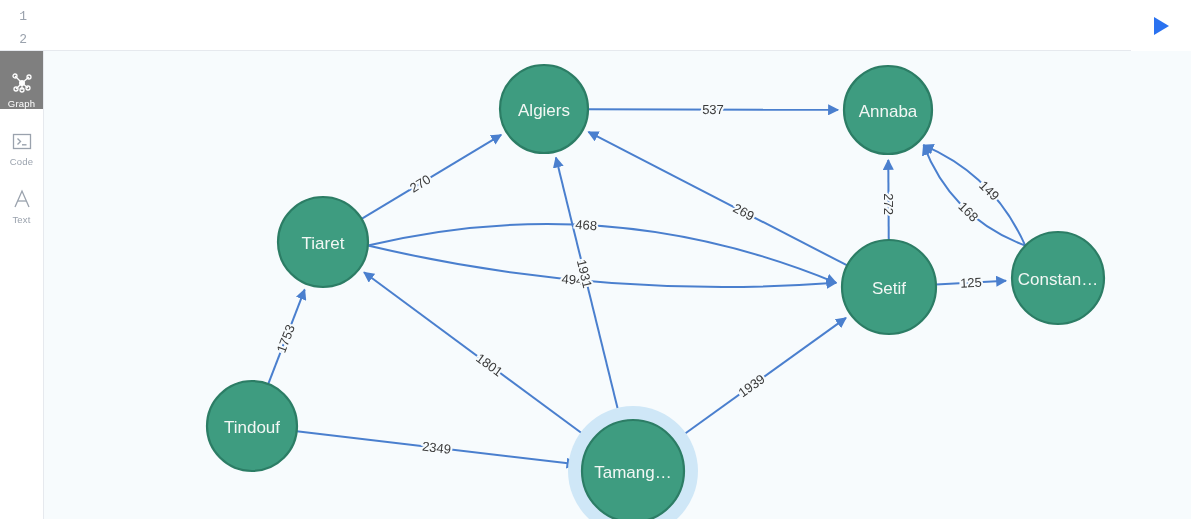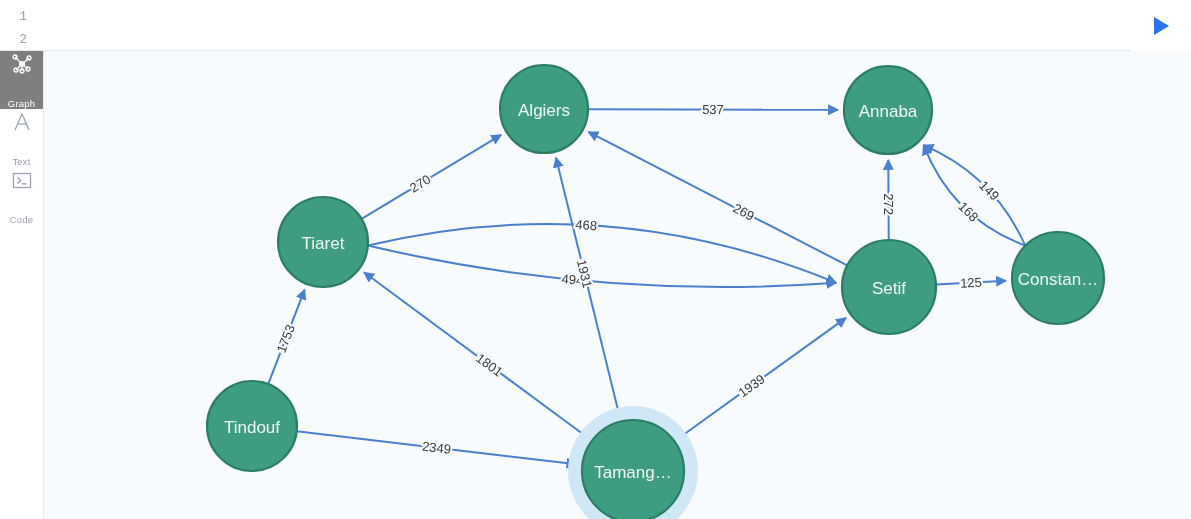--- a/index.html
+++ b/index.html
@@ -50,21 +50,21 @@
   
   .rail {
     position: absolute; left: 0; top: 51px;
     width: 44px; height: 468px;
     background: #ffffff;
     border-right: 1px solid #e6e9ee;
     display: flex; flex-direction: column; align-items: stretch;
   }
   .rail-item {
     height: 58px; display: flex; flex-direction: column;
-    align-items: center; justify-content: space-between;
+    align-items: center; justify-content: flex-end;
     color: #9aa2ad; cursor: pointer; gap: 2px;
   }
   .rail-item.active { background: #7f7f7f; color: #ffffff; }
   .rail-item .glyph { height: 26px; display:flex; align-items:center; justify-content:center; }
   .rail-item .lbl { font-size: 9.5px; letter-spacing: .2px; }
   .rail-item svg { display: block; }
 
   
   .canvas {
     position: absolute; left: 44px; top: 51px;
@@ -122,39 +122,39 @@
           </g>
           <circle cx="11" cy="11" r="3" fill="currentColor"></circle>
         </svg>
       </span>
       <span class="lbl">Graph</span>
     </div>
 
 
     <div class="rail-item">
       <span class="glyph">
-        <svg width="22" height="20" viewBox="0 0 22 20">
-          <g fill="none" stroke="currentColor" stroke-width="1.3">
-            <path d="M4 18 L11 2 L18 18"></path>
-            <line x1="7" y1="12" x2="15" y2="12"></line>
-          </g>
-        </svg>
-      </span>
-      <span class="lbl">Text</span>
-    </div>
-
-    <div class="rail-item">
-      <span class="glyph">
         <svg width="22" height="19" viewBox="0 0 22 19">
           <rect x="2.5" y="2.5" width="17" height="14" fill="none" stroke="currentColor" stroke-width="1.3"></rect>
           <path d="M6.5 6.5 L9.5 9.5 L6.5 12.5" fill="none" stroke="currentColor" stroke-width="1.4"></path>
           <line x1="11" y1="12.8" x2="15.5" y2="12.8" stroke="currentColor" stroke-width="1.4"></line>
         </svg>
       </span>
       <span class="lbl">Code</span>
+    </div>
+
+    <div class="rail-item">
+      <span class="glyph">
+        <svg width="22" height="20" viewBox="0 0 22 20">
+          <g fill="none" stroke="currentColor" stroke-width="1.3">
+            <path d="M4 18 L11 2 L18 18"></path>
+            <line x1="7" y1="12" x2="15" y2="12"></line>
+          </g>
+        </svg>
+      </span>
+      <span class="lbl">Text</span>
     </div>
   </div>
 
   <div class="canvas">
     <svg id="graph-svg" width="1147" height="468">
       <defs>
         <marker id="arrow" viewBox="0 0 10 10" refX="9" refY="5" markerWidth="5.5" markerHeight="5.5" orient="auto-start-reverse">
           <path d="M 0 0 L 10 5 L 0 10 z" fill="#4a7fce"></path>
         </marker>
       </defs>

